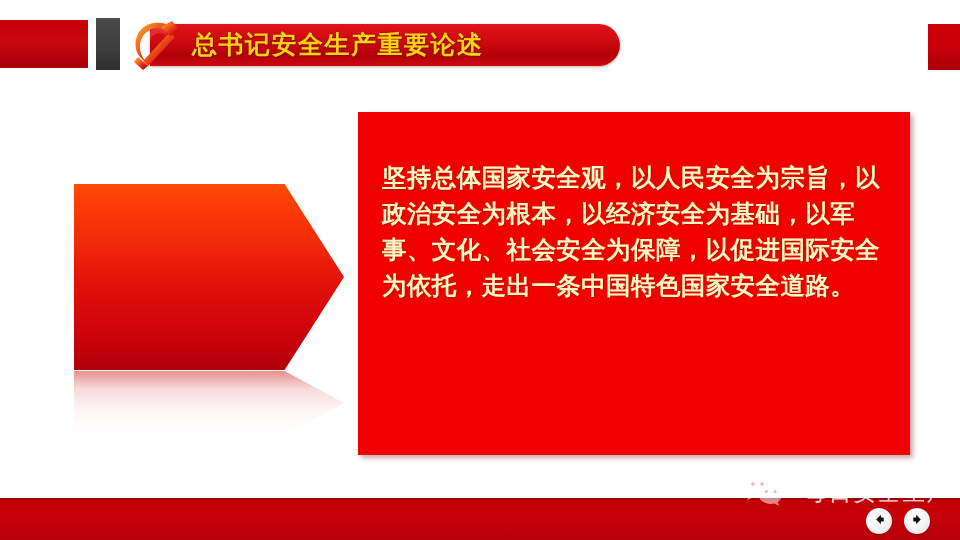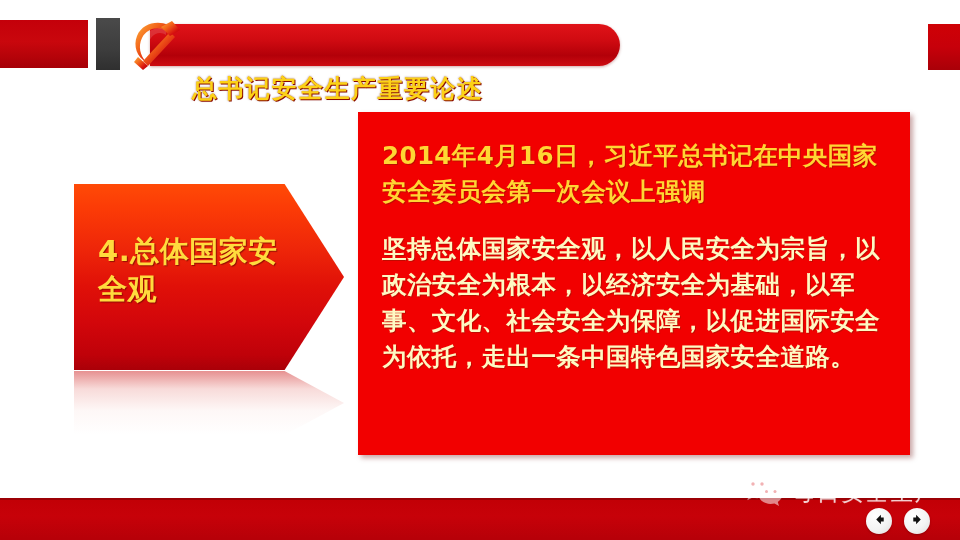--- a/index.html
+++ b/index.html
@@ -50,21 +50,20 @@
     left: 192px;
     top: 25px;
     height: 40px;
     line-height: 40px;
     font-size: 25px;
     font-weight: bold;
     color: #fcd117;
     letter-spacing: 1.5px;
     text-shadow: 1px 1px 0 #8a0b00, 0 0 2px rgba(90,0,0,0.6);
     white-space: nowrap;
-    margin-top: 44px;
   }
   .party-emblem {
     position: absolute;
     left: 128px;
     top: 17px;
     width: 56px;
     height: 54px;
   }
   .header-right-block {
     position: absolute;
@@ -192,21 +191,21 @@
     align-items: center;
     pointer-events: none;
   }
   .wechat-icon {
     width: 42px;
     height: 38px;
     flex: 0 0 auto;
     opacity: 0.62;
   }
   .watermark-text {
-    margin-left: 8px;
+    margin-left: 20px;
     font-size: 23px;
     color: rgba(255,255,255,0.72);
     letter-spacing: 1.5px;
     font-weight: normal;
     white-space: nowrap;
     text-shadow: 0 0 1px rgba(255,255,255,0.4);
   }
 
   
   .nav-buttons {
@@ -260,25 +259,23 @@
   </div>
 
   <div class="header-banner-title">总书记安全生产重要论述</div>
 
   <div class="header-right-block"></div>
 
   <div class="arrow-reflection"></div>
   <div class="arrow-wrap">
     <div class="arrow-glow"></div>
     <div class="arrow-shape"></div>
-    <div class="arrow-text">4.总体国家安全观</div>
   </div>
 
   <div class="content-box">
-    <div class="content-heading">2014年4月16日，习近平总书记在中央国家安全委员会第一次会议上强调</div>
     <div class="content-body">坚持总体国家安全观，以人民安全为宗旨，以政治安全为根本，以经济安全为基础，以军事、文化、社会安全为保障，以促进国际安全为依托，走出一条中国特色国家安全道路。</div>
   </div>
 
   <div class="footer-bar-top-edge"></div>
   <div class="footer-bar"></div>
 
   <div class="watermark">
     <div class="wechat-icon">
       <svg viewBox="0 0 42 38" width="42" height="38">
         <g fill="#ffffff" opacity="0.85">

